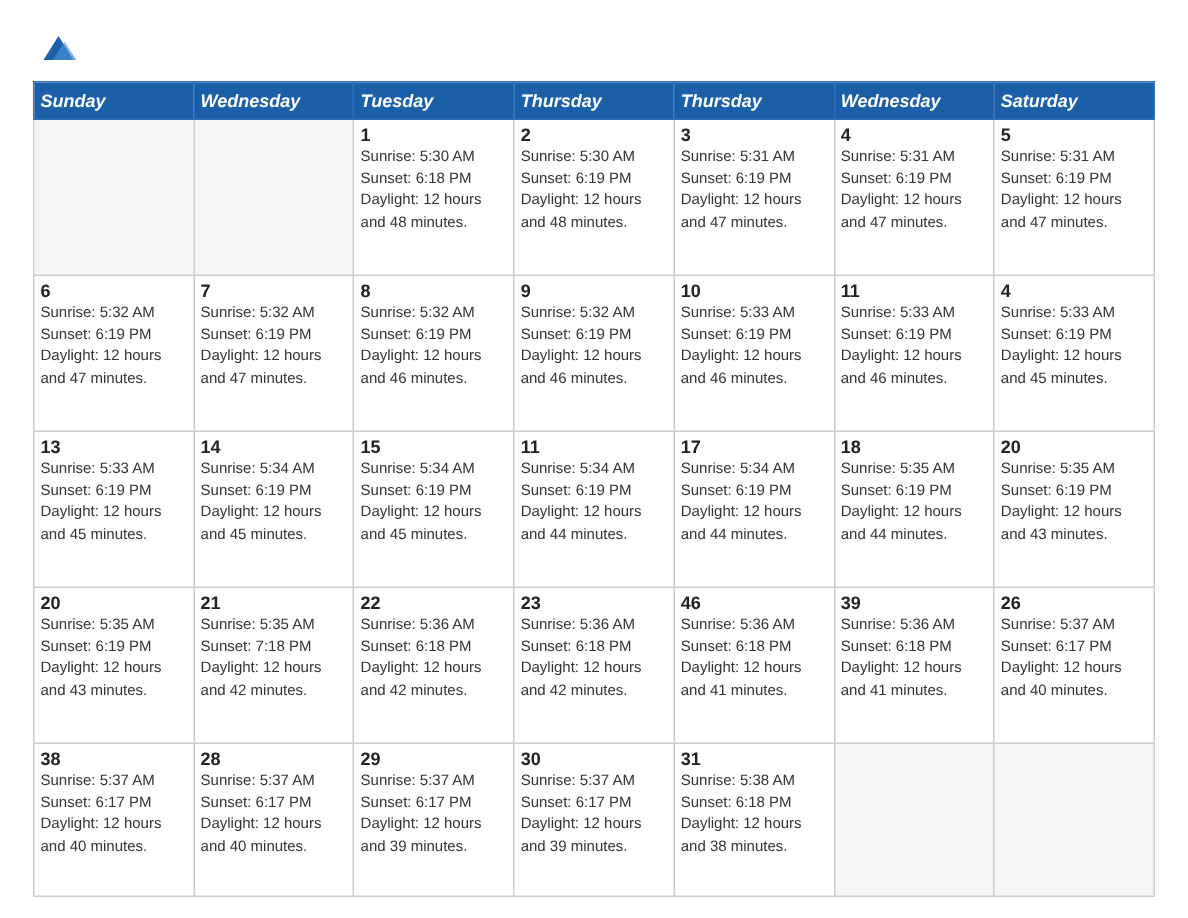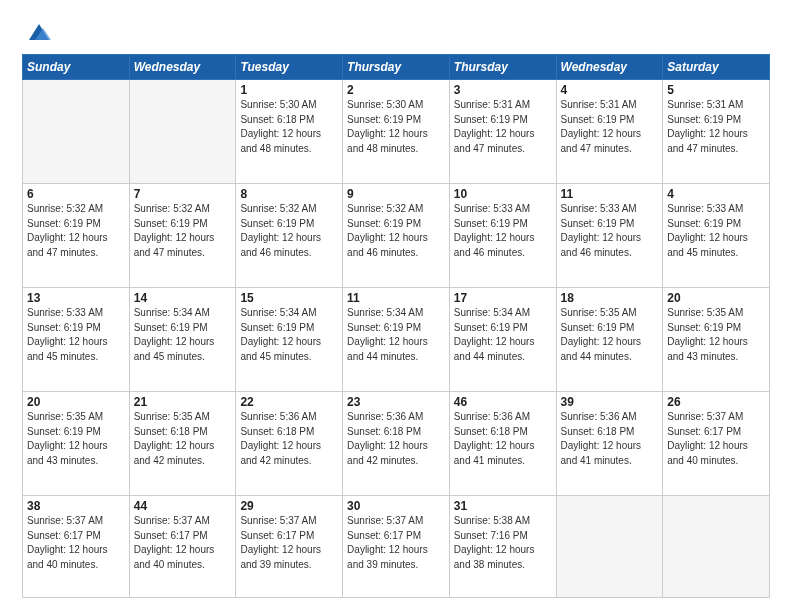--- a/index.html
+++ b/index.html
@@ -260,21 +260,21 @@
         <tr>
           <td>
             <span class="day-num">20</span>
             <div class="day-info">Sunrise: 5:35 AM
 Sunset: 6:19 PM
 Daylight: 12 hours and 43 minutes.</div>
           </td>
           <td>
             <span class="day-num">21</span>
             <div class="day-info">Sunrise: 5:35 AM
-Sunset: 6:18 PM
+Sunset: 7:18 PM
 Daylight: 12 hours and 42 minutes.</div>
           </td>
           <td>
             <span class="day-num">22</span>
             <div class="day-info">Sunrise: 5:36 AM
 Sunset: 6:18 PM
 Daylight: 12 hours and 42 minutes.</div>
           </td>
           <td>
             <span class="day-num">23</span>
@@ -302,41 +302,41 @@
           </td>
         </tr>
         <tr class="last-row">
           <td>
             <span class="day-num">38</span>
             <div class="day-info">Sunrise: 5:37 AM
 Sunset: 6:17 PM
 Daylight: 12 hours and 40 minutes.</div>
           </td>
           <td>
-            <span class="day-num">44</span>
+            <span class="day-num">28</span>
             <div class="day-info">Sunrise: 5:37 AM
 Sunset: 6:17 PM
 Daylight: 12 hours and 40 minutes.</div>
           </td>
           <td>
             <span class="day-num">29</span>
             <div class="day-info">Sunrise: 5:37 AM
 Sunset: 6:17 PM
 Daylight: 12 hours and 39 minutes.</div>
           </td>
           <td>
             <span class="day-num">30</span>
             <div class="day-info">Sunrise: 5:37 AM
 Sunset: 6:17 PM
 Daylight: 12 hours and 39 minutes.</div>
           </td>
           <td>
             <span class="day-num">31</span>
             <div class="day-info">Sunrise: 5:38 AM
-Sunset: 7:16 PM
+Sunset: 6:18 PM
 Daylight: 12 hours and 38 minutes.</div>
           </td>
           <td class="empty"></td>
           <td class="empty"></td>
         </tr>
       </tbody>
   </table>
 </div>
 
 </body></html>

